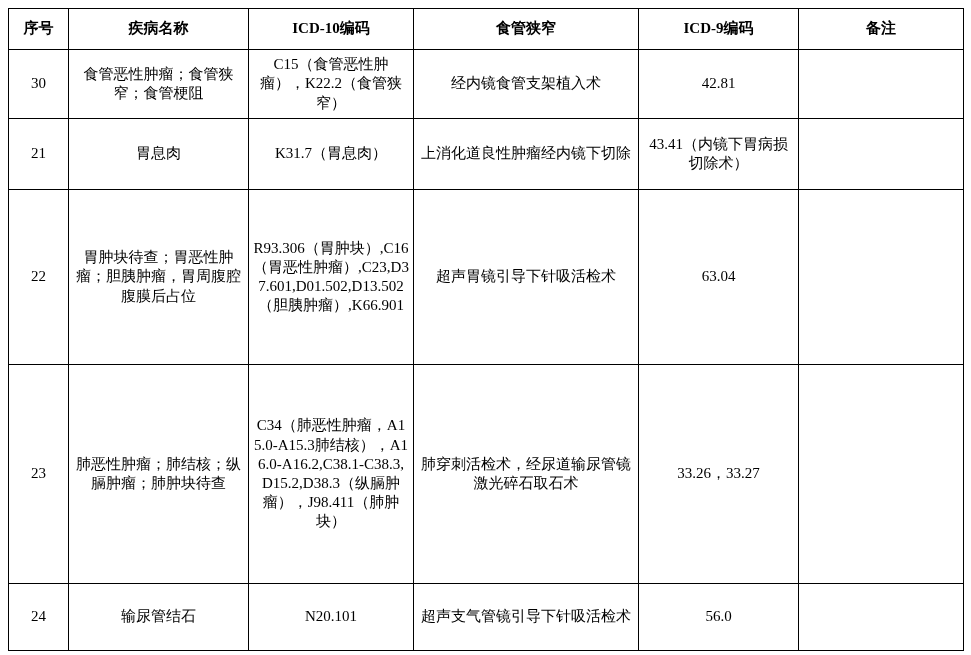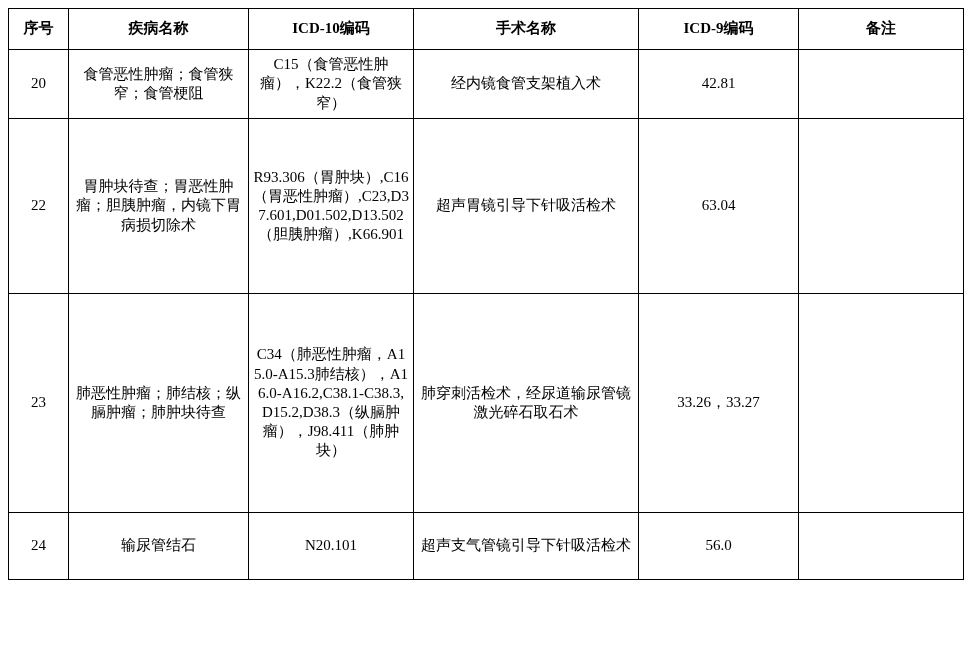--- a/index.html
+++ b/index.html
@@ -81,37 +81,45 @@
       <col class="c-icd10">
       <col class="c-op">
       <col class="c-icd9">
       <col class="c-note">
     </colgroup>
     <thead>
       <tr>
         <th>序号</th>
         <th>疾病名称</th>
         <th>ICD-10编码</th>
-        <th>手术名称</th>
+        <th>食管狭窄</th>
         <th>ICD-9编码</th>
         <th>备注</th>
       </tr>
     </thead>
     <tbody>
       <tr class="row-20">
-        <td class="seq">20</td>
+        <td class="seq">30</td>
         <td class="center">食管恶性肿瘤；食管狭窄；食管梗阻</td>
         <td class="center small-cell">C15（食管恶性肿瘤），K22.2（食管狭窄）</td>
         <td class="left">经内镜食管支架植入术</td>
         <td class="center">42.81</td>
         <td class="note"></td>
       </tr>
+      <tr class="row-21">
+        <td class="seq">21</td>
+        <td class="center">胃息肉</td>
+        <td class="center">K31.7（胃息肉）</td>
+        <td class="left">上消化道良性肿瘤经内镜下切除</td>
+        <td class="center">43.41（内镜下胃病损切除术）</td>
+        <td class="note"></td>
+      </tr>
       <tr class="row-22">
         <td class="seq">22</td>
-        <td class="center">胃肿块待查；胃恶性肿瘤；胆胰肿瘤，内镜下胃病损切除术</td>
+        <td class="center">胃肿块待查；胃恶性肿瘤；胆胰肿瘤，胃周腹腔腹膜后占位</td>
         <td class="center">R93.306（胃肿块）,C16（胃恶性肿瘤）,C23,D37.601,D01.502,D13.502（胆胰肿瘤）,K66.901</td>
         <td class="left">超声胃镜引导下针吸活检术</td>
         <td class="center">63.04</td>
         <td class="note"></td>
       </tr>
       <tr class="row-23">
         <td class="seq">23</td>
         <td class="center">肺恶性肿瘤；肺结核；纵膈肿瘤；肺肿块待查</td>
         <td class="center">C34（肺恶性肿瘤，A15.0-A15.3肺结核），A16.0-A16.2,C38.1-C38.3,D15.2,D38.3（纵膈肿瘤），J98.411（肺肿块）</td>
         <td class="left">肺穿刺活检术，经尿道输尿管镜激光碎石取石术</td>

